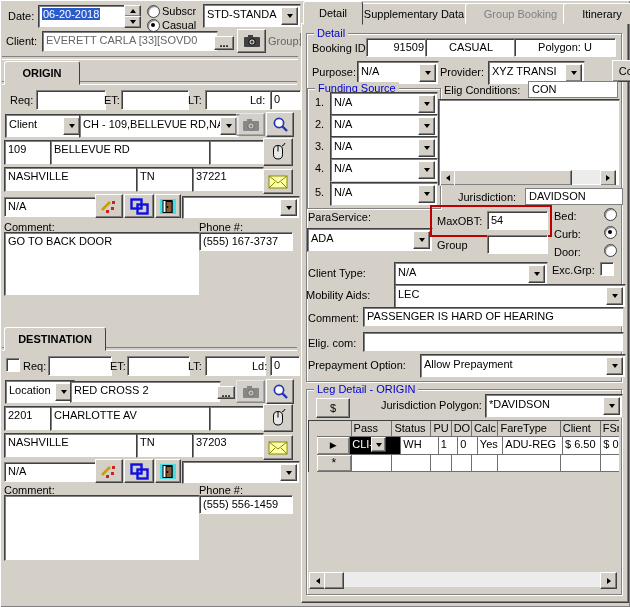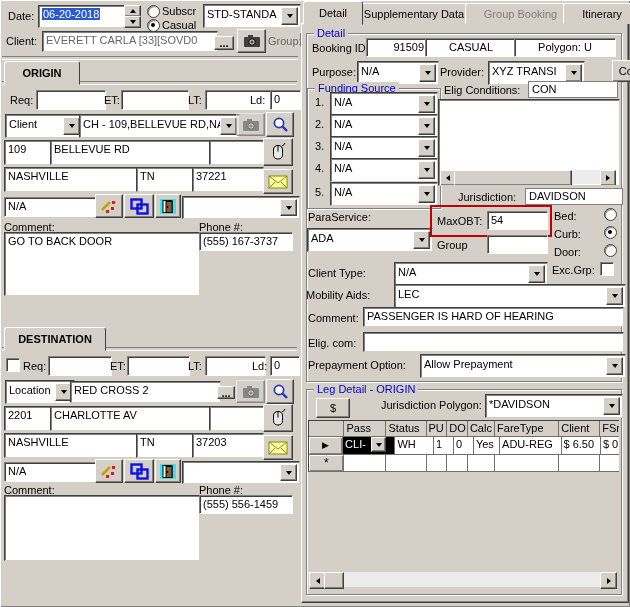--- a/index.html
+++ b/index.html
@@ -35,21 +35,21 @@
   .check{position:absolute;width:12px;height:12px;background:#fff;border:1px solid;border-color:#808080 #fff #fff #808080;
          box-shadow:inset 1px 1px 0 #404040;}
   .dis{opacity:.5;filter:grayscale(1);}
   .sel-text{background:#2a5bcd;color:#fff;padding:0 1px;}
   .gray-text{color:#666;}
   .sb{position:absolute;background:#ececec;}
   .sb .thumb{position:absolute;top:0;height:100%;background:#d4d0c8;border:1px solid;border-color:#fff #404040 #404040 #fff;
              box-shadow:inset -1px -1px 0 #808080;}
   
   .grid{position:absolute;border-top:1px solid #404040;border-left:1px solid #404040;background:#d4d0c8;}
-  .grow{display:flex;}
+  .grow{display:flex;margin-left:8px;}
   .gcell{border-right:1px solid #707070;border-bottom:1px solid #707070;background:#fff;
          padding:1px 2px;white-space:nowrap;overflow:hidden;line-height:13px;}
   .ghead{background:#d4d0c8;}
   .gsel{background:#d4d0c8;display:flex;align-items:center;justify-content:center;
         box-shadow:inset 1px 1px 0 #fff, inset -1px -1px 0 #808080;}
   .redbox{position:absolute;border:2px solid #c00000;}
 </style>
 </head>
 <body>
 

